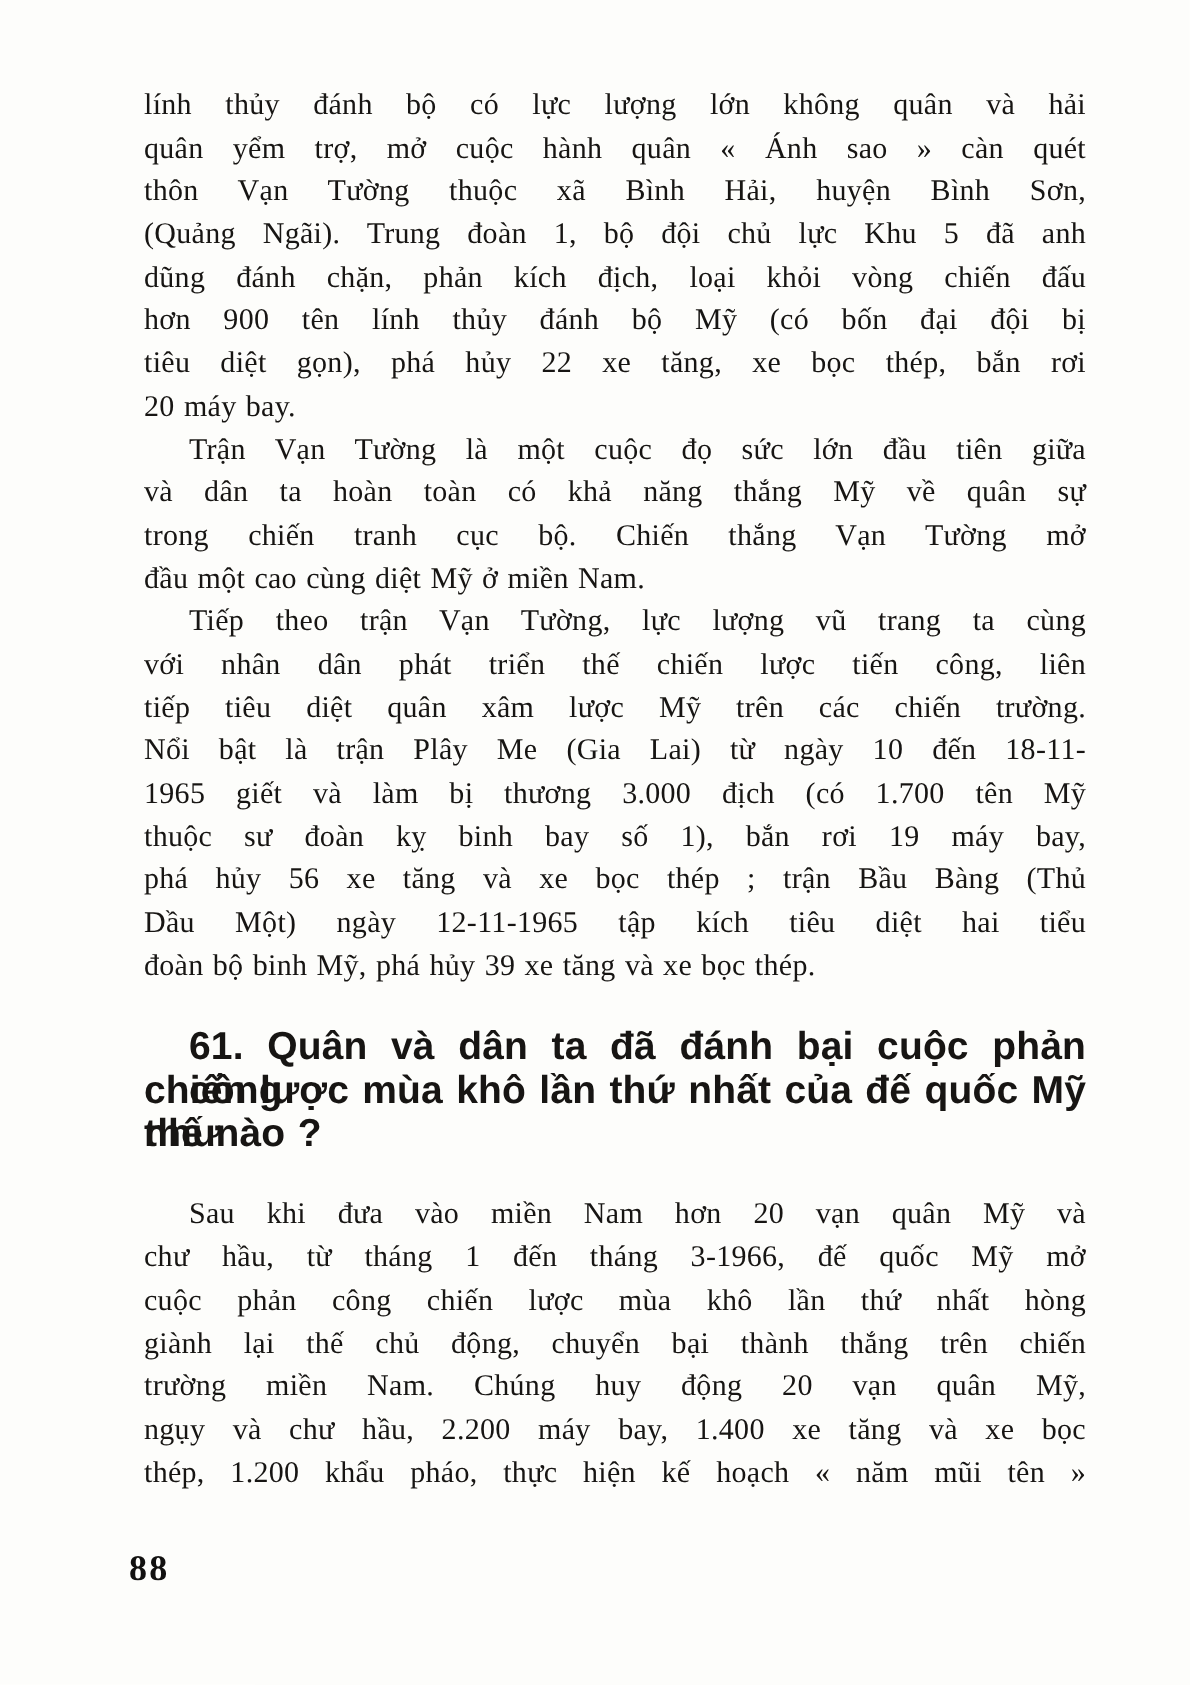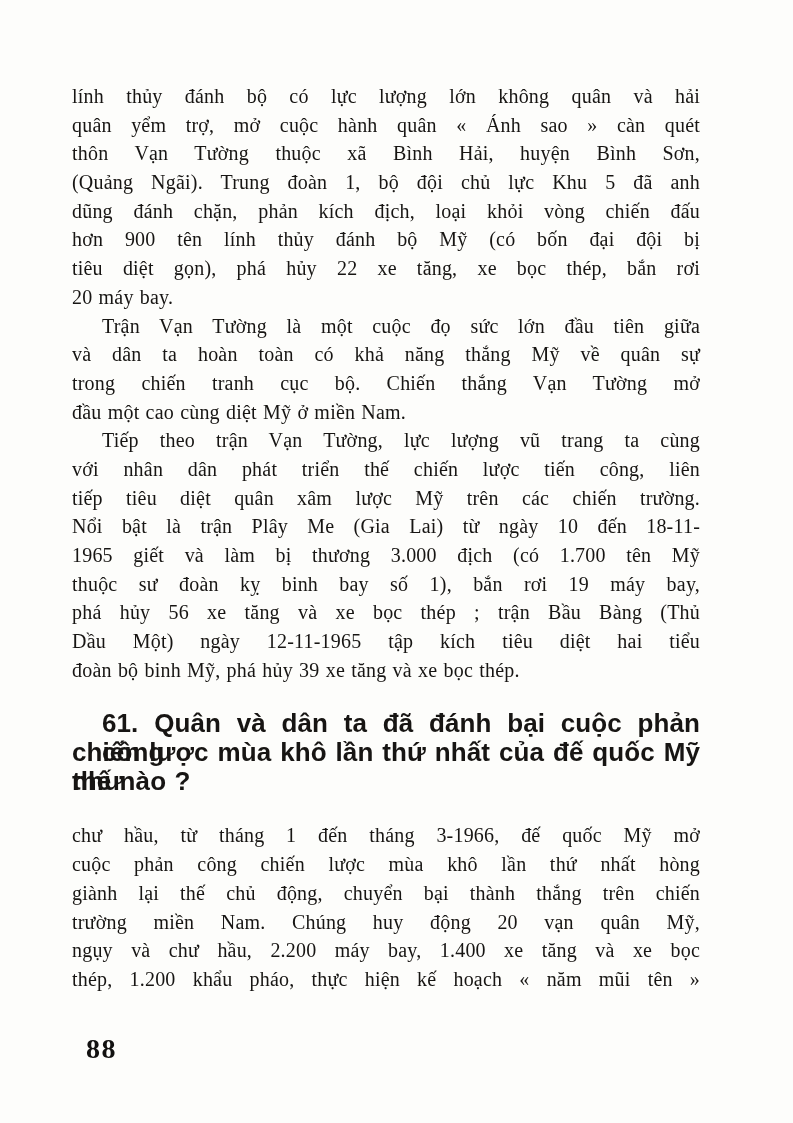--- a/index.html
+++ b/index.html
@@ -10,23 +10,22 @@
   }
   .page {
     position: relative;
     width: 793px; height: 1123px;
     background: #fdfdfb;
     color: #171513;
     overflow: hidden;
   }
   .text-column {
     position: absolute;
-    left: 72px; top: 56px;
+    left: 96px; top: 56px;
     width: 628px;
-    margin-top: 26px;
   }
   .line {
     font-size: 20px;
     line-height: 28.7px;
     height: 28.7px;
     text-align: justify;
     text-align-last: justify;
     letter-spacing: 0.2px;
     word-spacing: 1px;
   }
@@ -39,21 +38,21 @@
     line-height: 29px;
     height: 29px;
     letter-spacing: 0.1px;
   }
   .block.gap-before { margin-top: 25px; }
   .page-number {
     position: absolute;
     left: 86px; top: 1033px;
     font-family: "Liberation Serif", serif;
     font-weight: 700;
-    font-size: 28px;
+    font-size: 24px;
     letter-spacing: 1.5px;
     color: #121110;
   }
 </style>
 </head>
 <body>
 
 <div class="page">
   <div class="text-column">
       <div class="block paragraph">
@@ -82,20 +81,21 @@
         <div class="line">phá hủy 56 xe tăng và xe bọc thép ; trận Bầu Bàng (Thủ</div>
         <div class="line">Dầu Một) ngày 12-11-1965 tập kích tiêu diệt hai tiểu</div>
         <div class="line last">đoàn bộ binh Mỹ, phá hủy 39 xe tăng và xe bọc thép.</div>
       </div>
       <div class="block heading gap-before">
         <div class="line indent">61. Quân và dân ta đã đánh bại cuộc phản công</div>
         <div class="line">chiến lược mùa khô lần thứ nhất của đế quốc Mỹ như</div>
         <div class="line last">thế nào ?</div>
       </div>
       <div class="block paragraph gap-before">
+        <div class="line indent">Sau khi đưa vào miền Nam hơn 20 vạn quân Mỹ và</div>
         <div class="line">chư hầu, từ tháng 1 đến tháng 3-1966, đế quốc Mỹ mở</div>
         <div class="line">cuộc phản công chiến lược mùa khô lần thứ nhất hòng</div>
         <div class="line">giành lại thế chủ động, chuyển bại thành thắng trên chiến</div>
         <div class="line">trường miền Nam. Chúng huy động 20 vạn quân Mỹ,</div>
         <div class="line">ngụy và chư hầu, 2.200 máy bay, 1.400 xe tăng và xe bọc</div>
         <div class="line">thép, 1.200 khẩu pháo, thực hiện kế hoạch « năm mũi tên »</div>
       </div>
     </div>
   <div class="page-number">88</div>
 </div>

